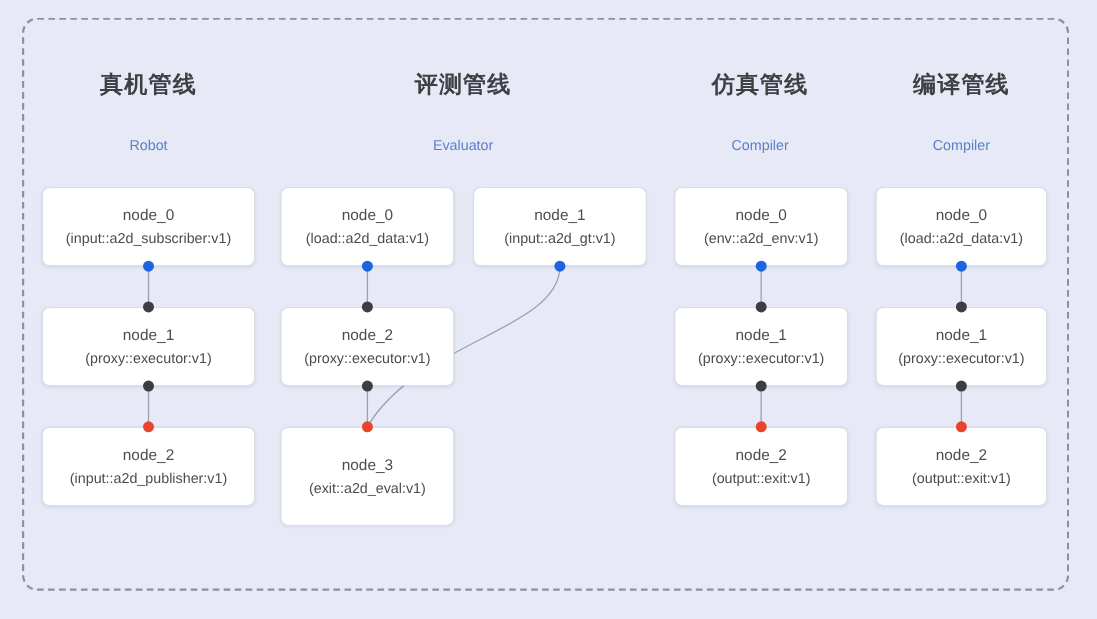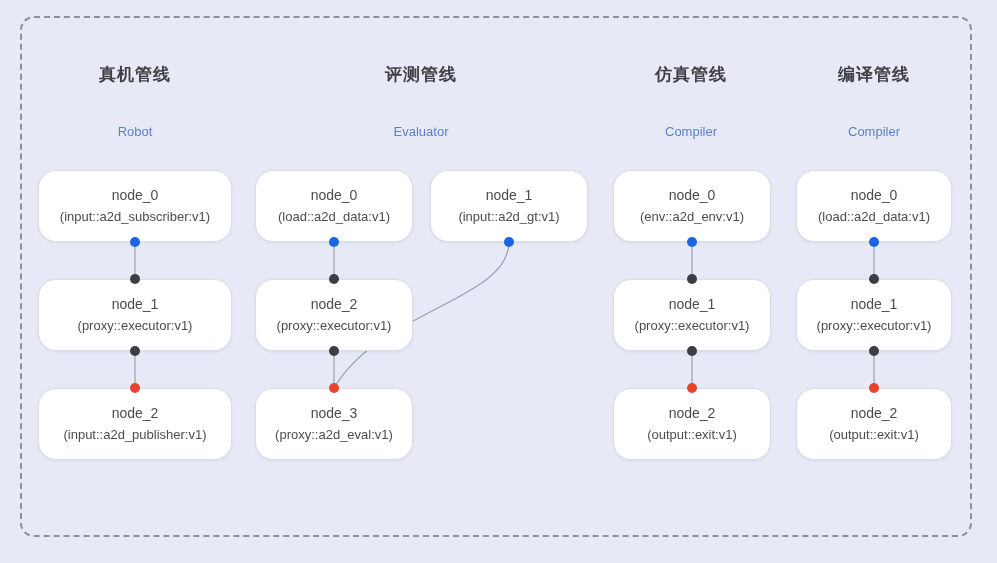--- a/index.html
+++ b/index.html
@@ -16,33 +16,33 @@
     border-radius:14px;
     box-sizing:border-box;
     z-index:0;
   }
   #edges{position:absolute;left:0;top:0;width:997px;height:563px;z-index:1;pointer-events:none;}
   #edges path{fill:none;stroke:var(--edge,#99a2b4);stroke-width:1.2;}
   #headers,#nodes{position:absolute;inset:0;z-index:2;}
   #ports{position:absolute;inset:0;z-index:3;pointer-events:none;}
   .title-zh{
     position:absolute;top:63px;transform:translateX(-50%);
-    font-size:17px;font-weight:600;letter-spacing:1px;white-space:nowrap;
+    font-size:21px;font-weight:600;letter-spacing:1px;white-space:nowrap;
     color:var(--title-zh,#3e4044);
   }
   .title-en{
     position:absolute;top:124px;transform:translateX(-50%);
     font-size:13px;font-weight:400;white-space:nowrap;
     color:var(--title-en,#5b80c7);
   }
   .node{
     position:absolute;box-sizing:border-box;
     background:var(--box-bg,#ffffff);
     border:1px solid var(--box-border,#dadde3);
-    border-radius:18px;
+    border-radius:7px;
     display:flex;flex-direction:column;align-items:center;justify-content:center;gap:4px;
     box-shadow:0 1px 3px rgba(70,90,150,.10);
   }
   .node-title{font-size:14px;color:var(--node-text,#4c4c4c);line-height:1.3;}
   .node-type{font-size:13px;color:var(--node-text,#4c4c4c);line-height:1.3;}
   .port{
     position:absolute;width:10px;height:10px;border-radius:50%;
     transform:translate(-50%,-50%);
   }
 </style>
@@ -90,23 +90,23 @@
         <div class="node-type">(load::a2d_data:v1)</div>
       </div>
       <div class="node" style="left: 430px; top: 170px; width: 158px; height: 72px;">
         <div class="node-title">node_1</div>
         <div class="node-type">(input::a2d_gt:v1)</div>
       </div>
       <div class="node" style="left: 255px; top: 279px; width: 158px; height: 72px;">
         <div class="node-title">node_2</div>
         <div class="node-type">(proxy::executor:v1)</div>
       </div>
-      <div class="node" style="left: 255px; top: 388px; width: 158px; height: 72px;">
+      <div class="node" style="left: 255px; top: 388px; width: 158px; height: 90px;">
         <div class="node-title">node_3</div>
-        <div class="node-type">(proxy::a2d_eval:v1)</div>
+        <div class="node-type">(exit::a2d_eval:v1)</div>
       </div>
       <div class="node" style="left: 613px; top: 170px; width: 158px; height: 72px;">
         <div class="node-title">node_0</div>
         <div class="node-type">(env::a2d_env:v1)</div>
       </div>
       <div class="node" style="left: 613px; top: 279px; width: 158px; height: 72px;">
         <div class="node-title">node_1</div>
         <div class="node-type">(proxy::executor:v1)</div>
       </div>
       <div class="node" style="left: 613px; top: 388px; width: 158px; height: 72px;">

